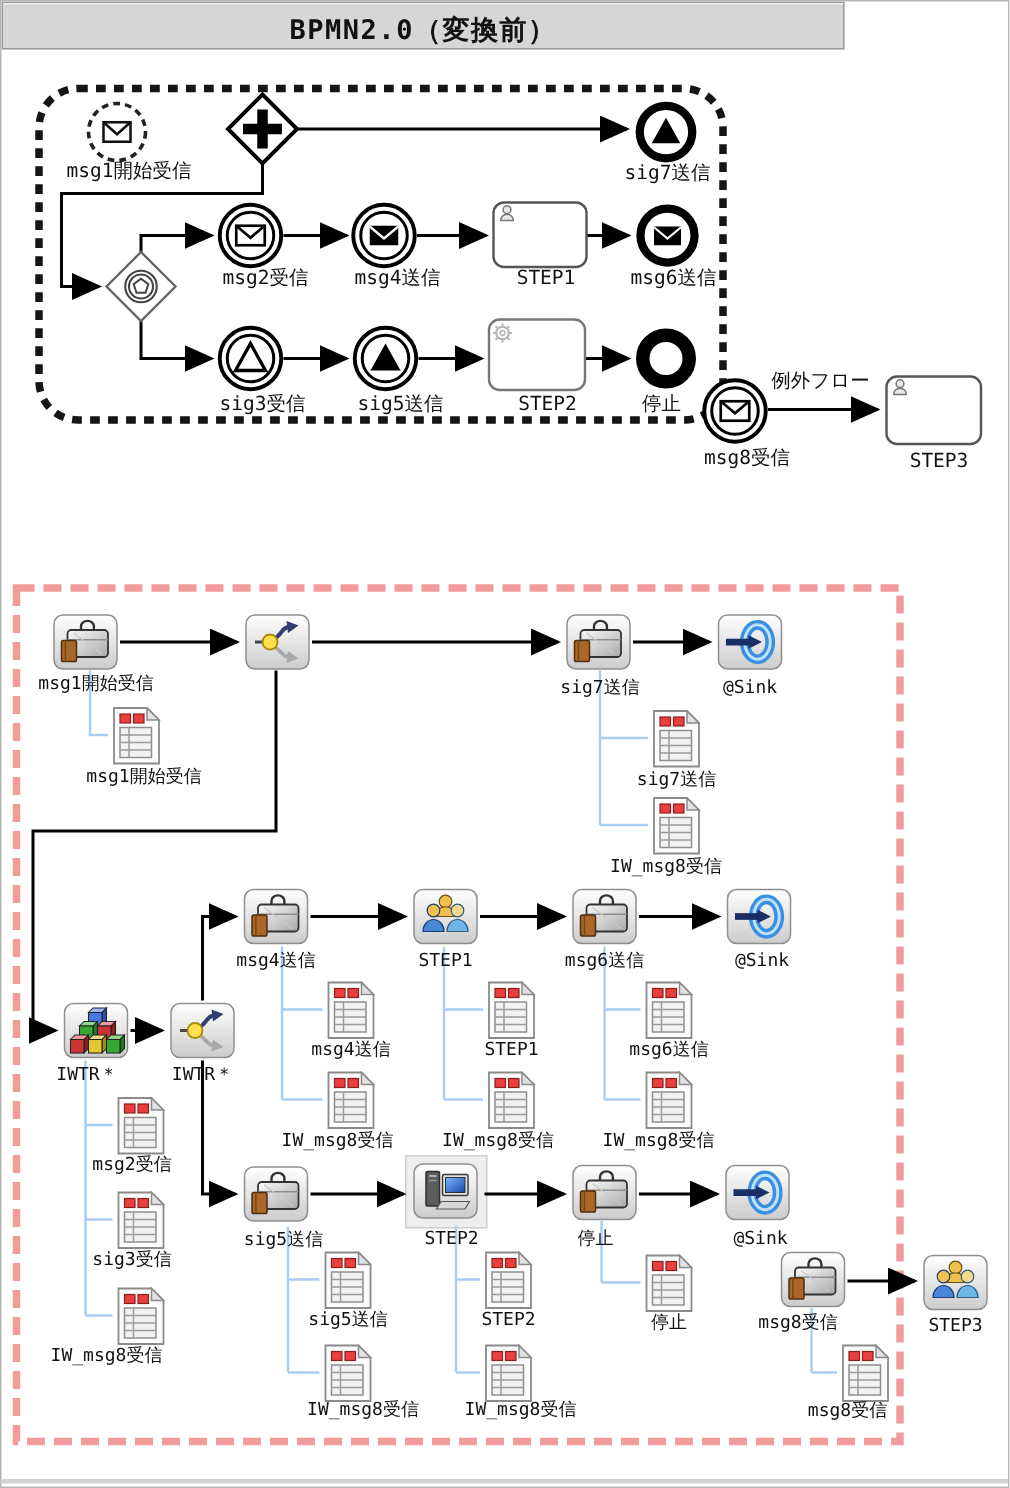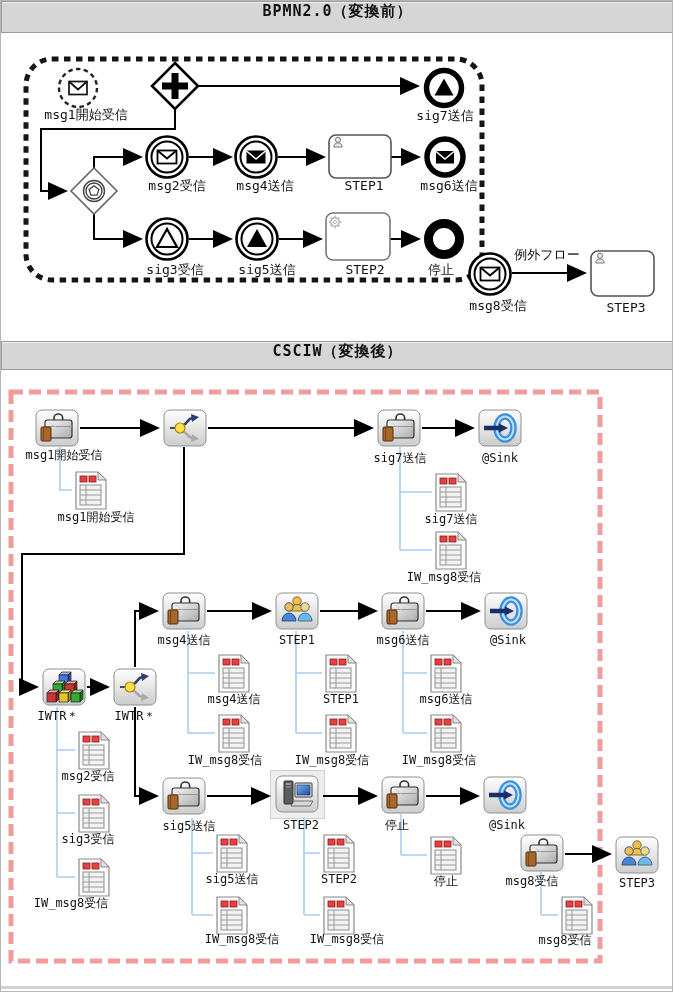--- a/index.html
+++ b/index.html
@@ -1,20 +1,20 @@
 <!DOCTYPE html>
 <html><head>
 <meta charset="utf-8">
 <style>
   html,body{margin:0;padding:0;background:#fff;}
   #stage{position:relative;width:673px;height:992px;background:#fff;border:1px solid #b6b6b6;box-sizing:border-box;overflow:hidden;
          font-family:"DejaVu Sans Mono","DejaVu Sans",sans-serif;}
-  .sect-header{position:absolute;left:0;width:673px;background:#d6d6d6;border:1px solid #9a9a9a;box-sizing:border-box;
-               box-shadow:inset 0 1px 0 #efefef;display:flex;align-items:flex-start;justify-content:center;
-               font-weight:bold;font-size:15px;color:#111;letter-spacing:1px;}
+  .sect-header{position:absolute;left:0;width:562px;background:#d6d6d6;border:1px solid #9a9a9a;box-sizing:border-box;
+               box-shadow:inset 0 1px 0 #efefef;display:flex;align-items:flex-end;justify-content:center;
+               font-weight:bold;font-size:18px;color:#111;letter-spacing:1px;}
   #lineLayer{position:absolute;left:0;top:0;pointer-events:none;}
   .nd{position:absolute;line-height:0;}
   .doc{position:absolute;line-height:0;}
   .lb{position:absolute;transform:translateX(-50%);white-space:nowrap;font-size:12px;color:#111;line-height:13px;}
   .lb-b{font-size:13px;line-height:14px;}
   .sel{position:absolute;background:#eeeeee;border:1px solid #cfcfcf;}
   .bottom-line{position:absolute;left:0;top:985px;width:673px;height:3px;background:#d2d2d2;}
 </style>
 </head>
 <body>
@@ -140,23 +140,20 @@
         <line x1="7" y1="19" x2="28" y2="19" stroke="#9a9a9a"></line>
         <line x1="7" y1="24" x2="28" y2="24" stroke="#9a9a9a"></line>
         <line x1="7" y1="29" x2="28" y2="29" stroke="#9a9a9a"></line>
         <line x1="13" y1="14" x2="13" y2="34" stroke="#9a9a9a"></line>
       </symbol>
     </defs>
   </svg>
 
   <div class="sect-header" style="top:0;height:32px;">
     <span>BPMN2.0（変換前）</span>
-  </div>
-  <div class="sect-header" style="top:340px;height:29px;">
-    <span>CSCIW（変換後）</span>
   </div>
   <div class="bottom-line"></div>
 
   <div class="sel" style="left:269px;top:769px;width:53px;height:47px;"></div>
 
   <svg id="lineLayer" width="673" height="992">
 
     <g>
       <rect x="25" y="58" width="456" height="221" rx="26" fill="none" stroke="#151515" stroke-width="5" stroke-dasharray="6.5 5.5"></rect>
     </g>

